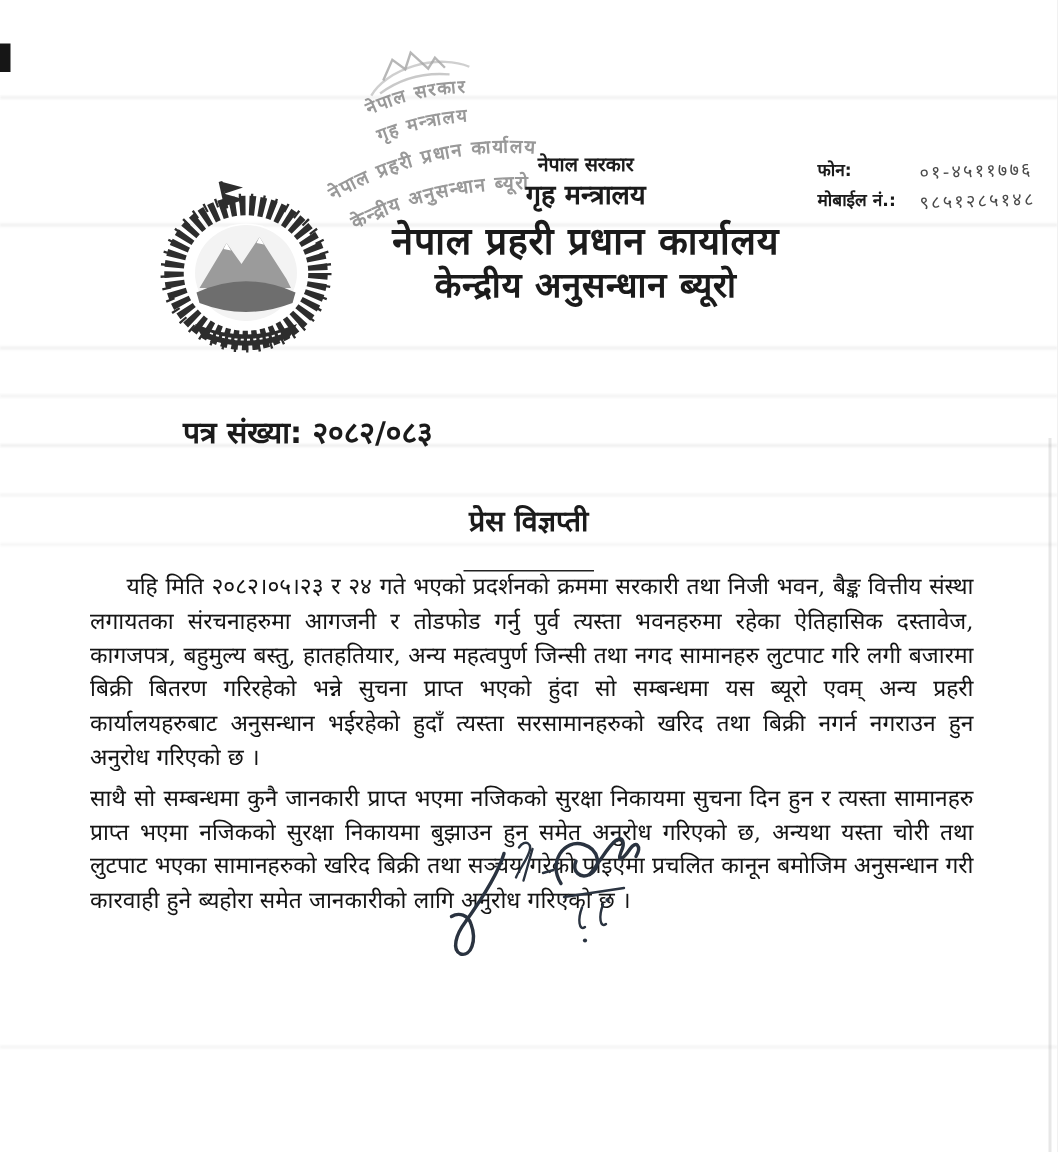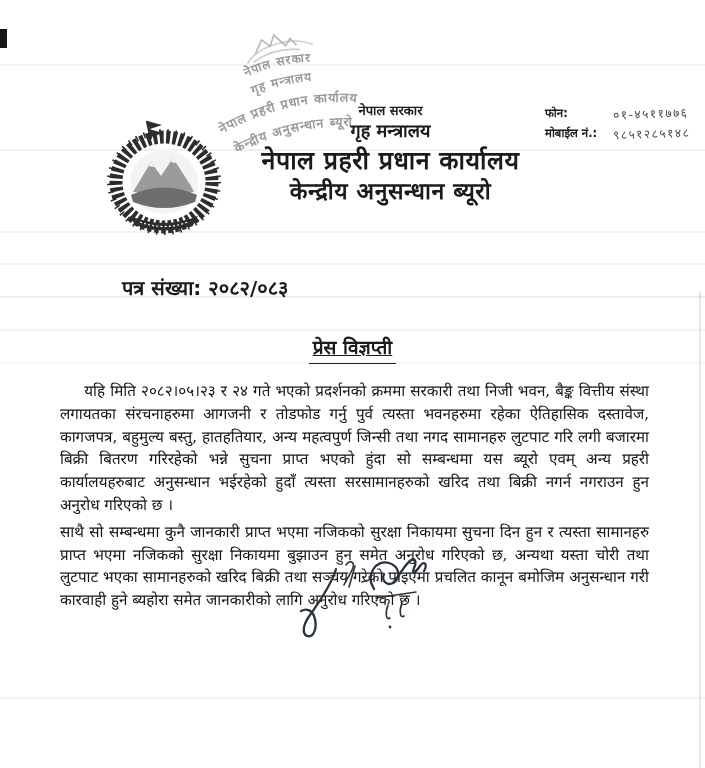--- a/index.html
+++ b/index.html
@@ -38,21 +38,21 @@
   .contact .lbl{font-weight:700;width:64px;}
   .contact .val{color:#4a4a4a;font-size:12px;letter-spacing:1.5px;transform:rotate(-2deg);margin-left:4px;}
 
   
   .letterno{position:absolute;left:84px;top:274px;font-size:20px;font-weight:700;margin-left:38px;}
   .dateblock{position:absolute;right:33px;top:236px;text-align:right;font-size:15.5px;font-weight:700;line-height:1.8;}
   .dateblock .sambat{margin-right:22px;}
 
   
   .title-wrap{position:absolute;left:0;top:334px;width:705px;text-align:center;}
-  .title{display:inline-block;font-size:19px;font-weight:700;border-bottom:1.8px solid #222;padding:0 4px 3px;text-decoration:underline;}
+  .title{display:inline-block;font-size:19px;font-weight:700;border-bottom:1.8px solid #222;padding:0 4px 20px;}
 
   
   .body-text{
     position:absolute;left:56px;top:376px;width:597px;
     font-size:15.2px;line-height:22.8px;text-align:justify;
     font-weight:500;color:#141414;
     font-family:"DejaVu Serif","DejaVu Sans",serif;
   }
   .body-text p{margin:4px;}
   .body-text p.first{text-indent:1.6em;}

